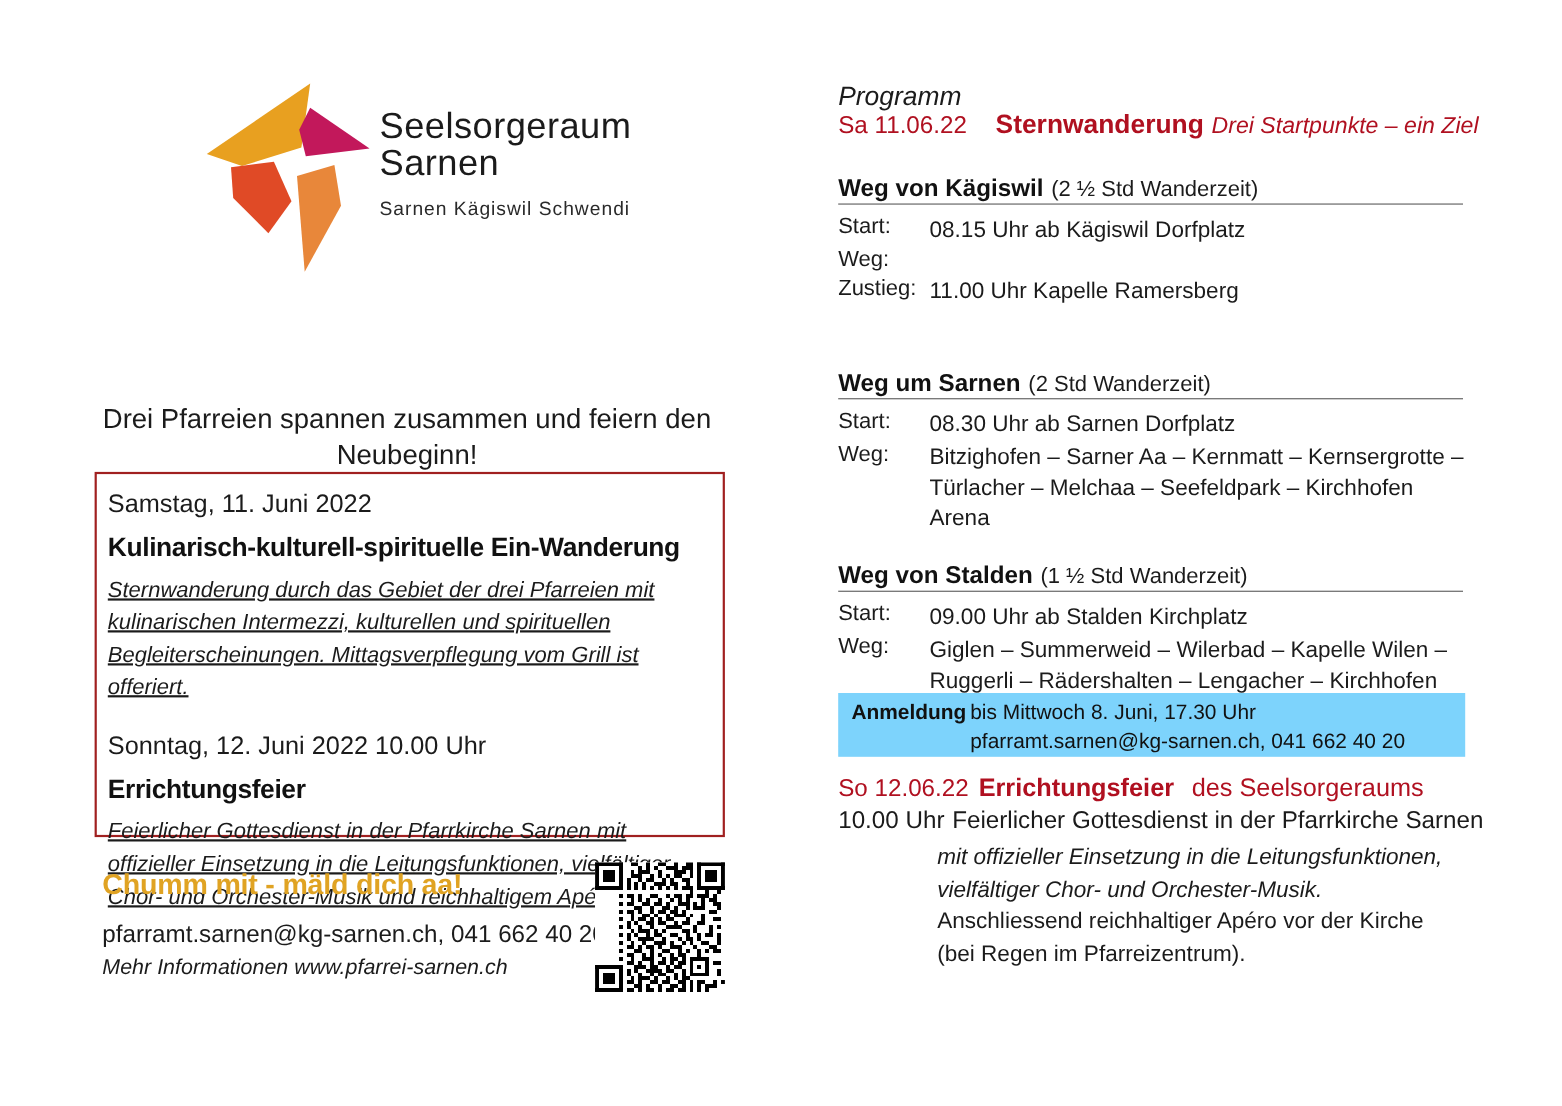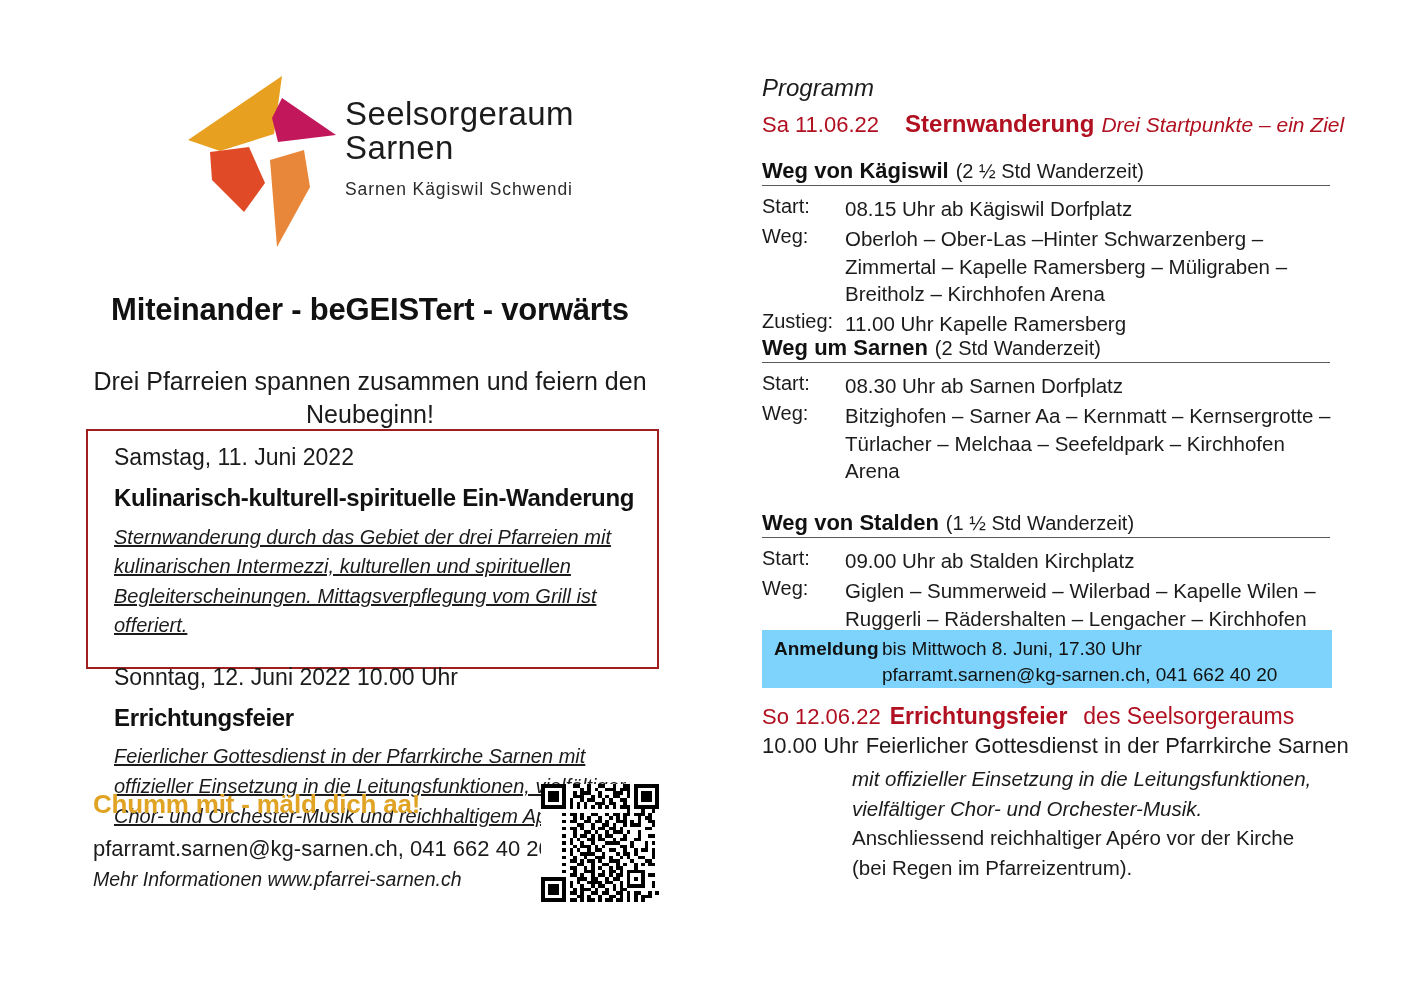--- a/index.html
+++ b/index.html
@@ -90,24 +90,24 @@
     line-height: 1.32;
     color: #1b1b1b;
   }
 
   
   #event-box {
     position: absolute;
     left: 86px;
     top: 429px;
     width: 573px;
-    height: 240px;
+    height: 332px;
     border: 2px solid #a02020;
     box-sizing: border-box;
-    padding: 12px 16px 0 26px;
+    padding: 12px 16px 0 10px;
   }
   .ev-date {
     font-size: 23px;
     font-weight: 400;
     color: #1b1b1b;
     line-height: 1.25;
   }
   .ev-title {
     font-size: 24px;
     font-weight: bold;
@@ -171,21 +171,21 @@
   }
   #programm-label {
     position: absolute;
     left: 0; top: 74px;
     font-size: 24px;
     font-style: italic;
     color: #1b1b1b;
   }
   #sternwanderung-row {
     position: absolute;
-    left: 0; top: 110px;
+    left: 0; top: 100px;
     white-space: nowrap;
   }
   .sw-date {
     font-size: 22px;
     color: #B01020;
   }
   .sw-title {
     font-size: 24px;
     font-weight: bold;
     color: #B01020;
@@ -324,21 +324,20 @@
         <polygon points="88,88 122,78 128,115 95,175" fill="#E8873A"></polygon>
       </svg>
     </div>
     <div id="logo-wordmark">
       <div class="logo-line1">Seelsorgeraum</div>
       <div class="logo-line2">Sarnen</div>
       <div class="logo-sub">Sarnen Kägiswil Schwendi</div>
     </div>
   </div>
 
-  <div id="slogan">Miteinander - beGEISTert - vorwärts</div>
 
   <div id="subtitle">Drei Pfarreien spannen zusammen und feiern den Neubeginn!</div>
 
   <div id="event-box">
     <div>
       <div class="ev-date">Samstag, 11. Juni 2022</div>
       <div class="ev-title">Kulinarisch-kulturell-spirituelle Ein-Wanderung</div>
       <div class="ev-body">Sternwanderung durch das Gebiet der drei Pfarreien mit kulinarischen Intermezzi, kulturellen und spirituellen Begleiterscheinungen. Mittagsverpflegung vom Grill ist offeriert.</div>
     </div>
     <div id="event-part-2">
@@ -610,21 +609,20 @@
     <div class="route-head">
       <span class="route-name">Weg von Kägiswil</span><span class="route-dur">(2 ½ Std Wanderzeit)</span>
     </div>
     <div class="route-rows">
       <div class="route-row">
         <span class="rr-label">Start:</span>
         <span class="rr-value">08.15 Uhr ab Kägiswil Dorfplatz</span>
       </div>
       <div class="route-row">
         <span class="rr-label">Weg:</span>
-        <span class="rr-value">Oberloh – Ober-Las –Hinter Schwarzenberg – Zimmertal – Kapelle Ramersberg – Müligraben – Breitholz – Kirchhofen Arena</span>
       </div>
       <div class="route-row">
         <span class="rr-label">Zustieg:</span>
         <span class="rr-value">11.00 Uhr Kapelle Ramersberg</span>
       </div>
     </div>
   </div>
 
   <div class="route" id="route-sarnen">
     <div class="route-head">

